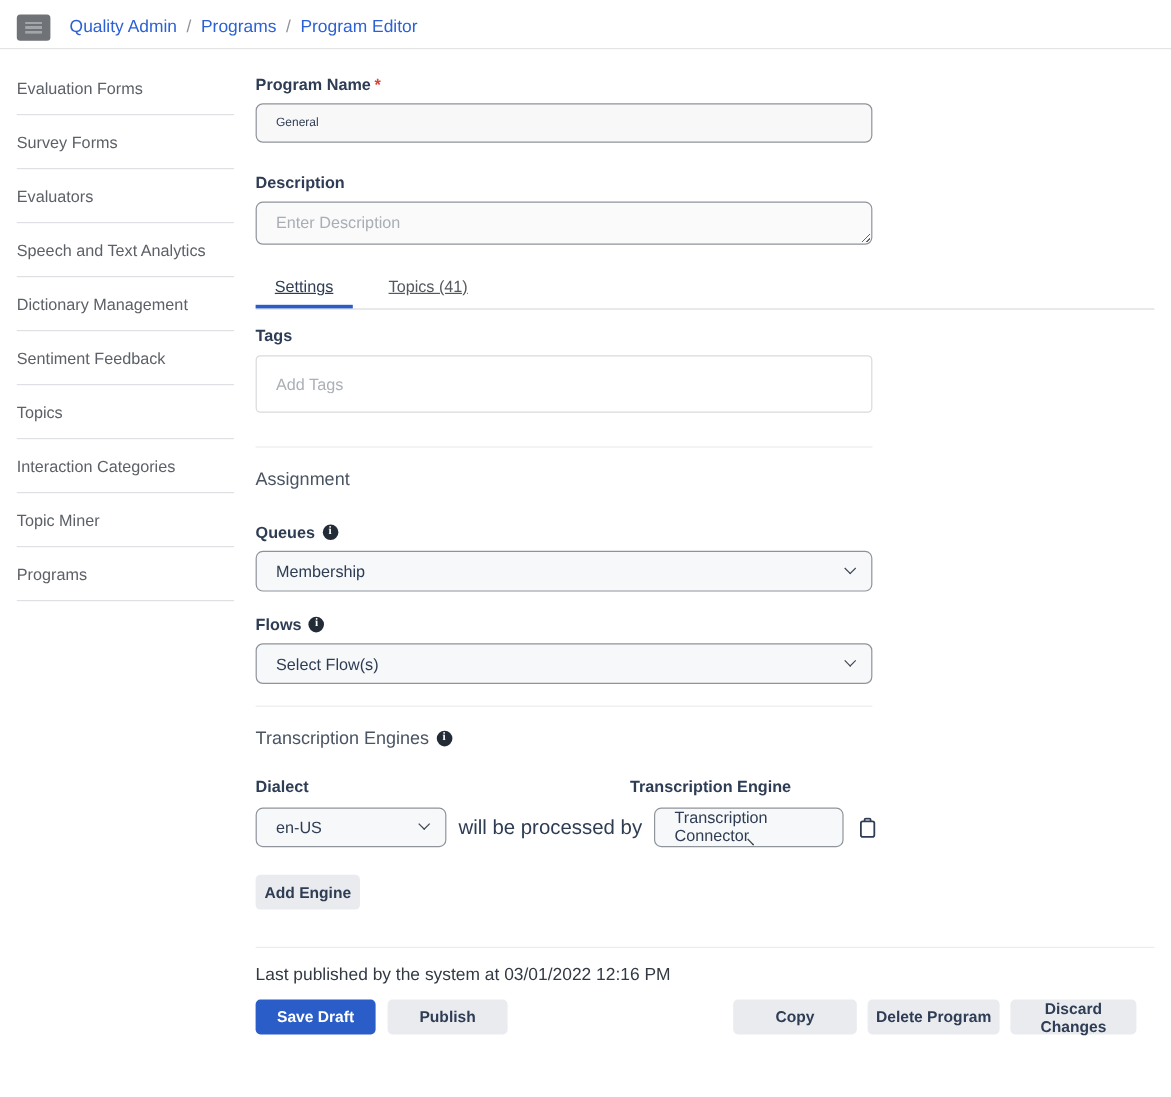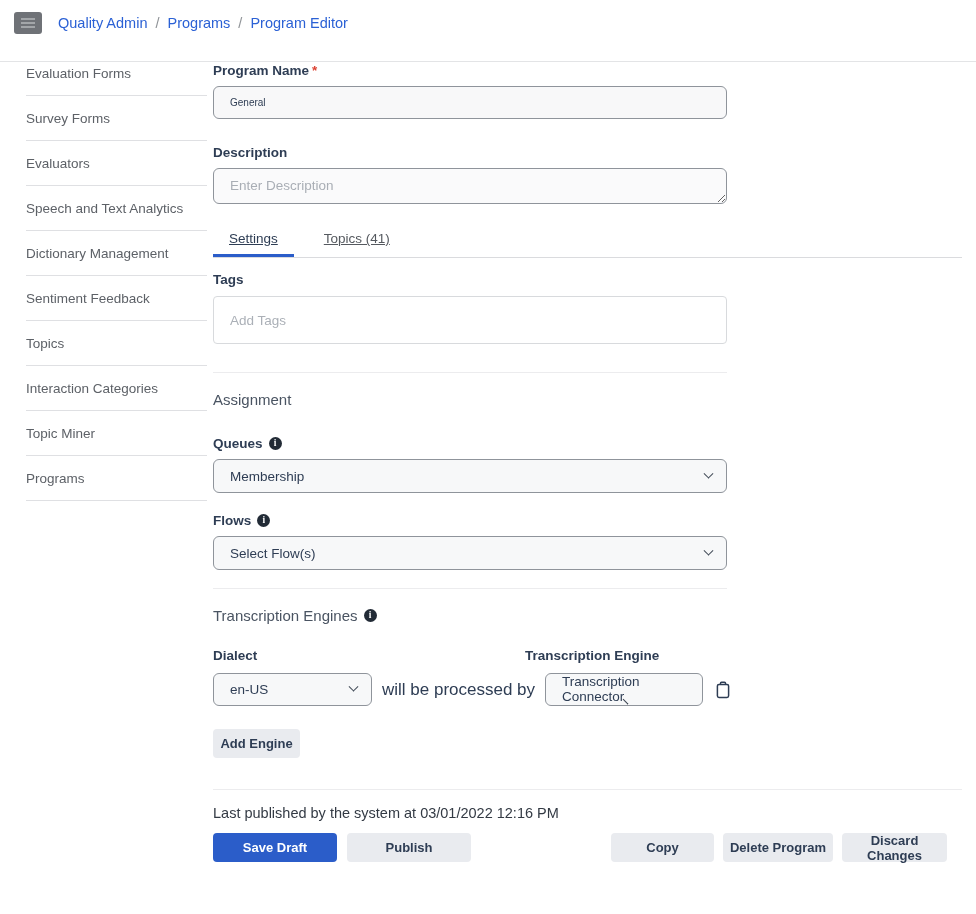--- a/index.html
+++ b/index.html
@@ -1,33 +1,33 @@
 <!DOCTYPE html>
 <html><head>
 <meta charset="utf-8">
 <style>
   * { margin: 0; padding: 0; box-sizing: border-box; }
   html, body { width: 976px; height: 914px; background: #ffffff;
     font-family: "Liberation Sans", sans-serif; overflow: hidden; }
 
   
-  .header { position: absolute; left: 0; top: 0; width: 976px; height: 62px;
+  .header { position: absolute; left: 0; top: 0; width: 976px; height: 41px;
     border-bottom: 1px solid #e3e4e6; background: #fff; }
   .menu-btn { position: absolute; left: 14px; top: 12px; width: 28px; height: 22px;
     background: #6f7277; border: none; border-radius: 3px; cursor: pointer;
     display: flex; align-items: center; justify-content: center; }
   .menu-lines { width: 14px; height: 10px;
     background: repeating-linear-gradient(to bottom, #a3a6a9 0 2px, transparent 2px 4px); }
   .breadcrumb { position: absolute; left: 58px; top: 0; height: 46px;
     display: flex; align-items: center; font-size: 14.5px; }
   .crumb { color: #2b61d5; text-decoration: none; cursor: pointer; }
   .crumb-sep { color: #8f9397; margin: 0 8px; }
 
   
-  .sidebar { position: absolute; left: 12px; top: 51px; width: 205px; }
+  .sidebar { position: absolute; left: 0; top: 51px; width: 205px; }
   .side-item { height: 44px; display: flex; align-items: center; padding-left: 14px;
     font-size: 13.5px; color: #5d6167; cursor: pointer; }
   .side-div { margin-left: 14px; width: 181px; border-bottom: 1px solid #dfe0e3; }
 
   
   .main { position: absolute; left: 213px; top: 47px; width: 749px; }
   .field-label { margin-top: 16px; font-size: 13.5px; font-weight: bold; color: #2e3d54; }
   .req { color: #dc4334; margin-left: 3px; }
   .text-input { margin-top: 8px; width: 514px; height: 33px; background: #f8f8f9;
     border: 1px solid #8f949b; border-radius: 6px; padding: 0 16px;
@@ -87,21 +87,21 @@
     font-size: 13px; font-weight: bold; cursor: pointer; }
   .btn-gray { background: #e9ebef; color: #2e3d54; }
   .btn-blue { background: #2b5dc9; color: #ffffff; }
   .add-engine { margin-top: 23px; width: 87px; }
 
   
   .hr-long { margin-top: 31px; width: 749px; border-top: 1px solid #ececee; }
   .status-line { margin-top: 15px; font-size: 14.5px; color: #333a44; }
   .status-line + .status-line { margin-top: 9px; }
   .footer-btns { margin-top: 12px; display: flex; width: 734px; align-items: center; }
-  .w100 { width: 124px; } .w103 { width: 103px; } .w110 { width: 110px; } .w105 { width: 105px; }
+  .w100 { width: 100px; } .w103 { width: 103px; } .w110 { width: 110px; } .w105 { width: 105px; }
   .ml10 { margin-left: 10px; } .ml9 { margin-left: 9px; }
   .spacer { flex: 1; }
 </style>
 </head>
 <body>
 
 <div class="header">
   <button class="menu-btn">
     <span class="menu-lines"></span>
   </button>

